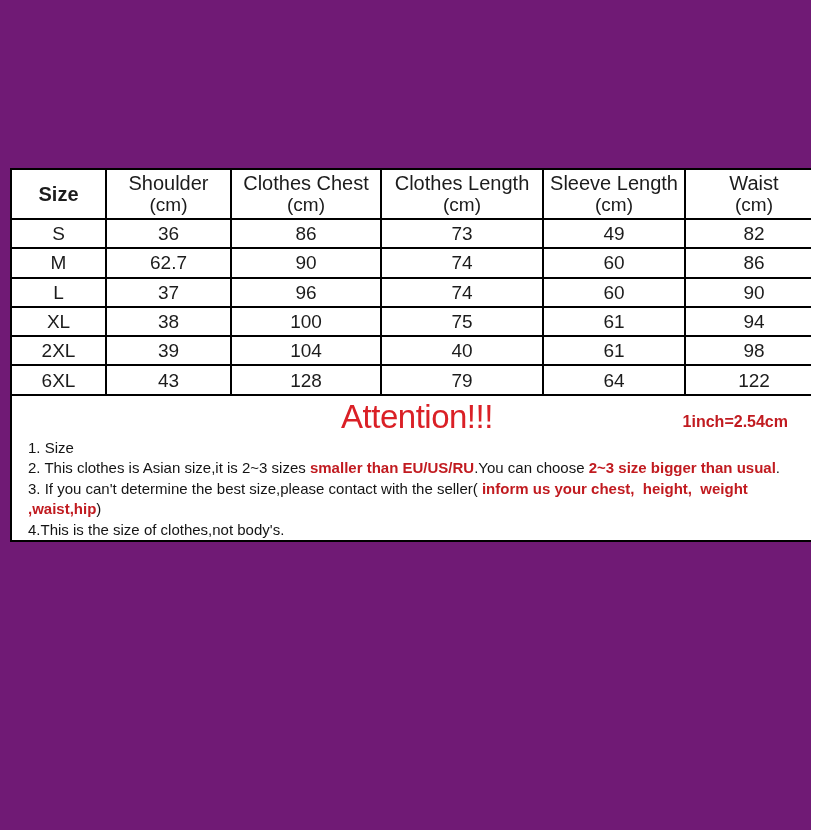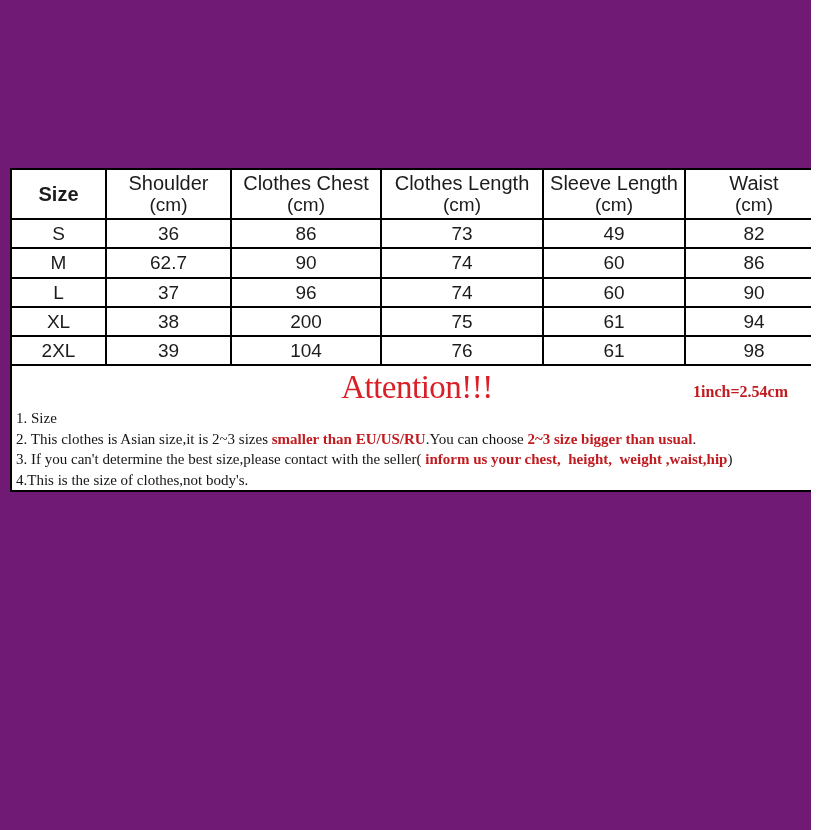--- a/index.html
+++ b/index.html
@@ -23,33 +23,32 @@
   thead th{
     height:48px;font-weight:normal;font-size:20px;line-height:22px;
   }
   thead th.size-col{font-weight:bold;}
   thead .h-sub{font-size:19px;}
   tbody td{height:27.3px;font-size:19px;line-height:27px;}
 
   tfoot td{
     height:114px;vertical-align:top;position:relative;
     text-align:center;
-    font-family:Liberation Serif, serif;
   }
   .attn-title{
     margin-top:1px;
     font-size:33px;line-height:40px;letter-spacing:-0.5px;
     font-weight:normal;
   }
   .inch-note{
     position:absolute;top:17px;right:34px;
     font-size:16px;font-weight:bold;
   }
   .notes{
-    text-align:left;padding-left:4px;margin-top:1px;
+    text-align:left;padding-left:16px;margin-top:1px;
     font-size:15px;line-height:20.5px;color:#141414;
     white-space:pre-wrap;
   }
   .note-red{font-weight:bold;}
 </style>
 </head>
 <body>
 
 <div class="canvas">
   <table class="size-chart">
@@ -109,32 +108,40 @@
           <td>L</td>
           <td>37</td>
           <td>96</td>
           <td>74</td>
           <td>60</td>
           <td>90</td>
         </tr>
         <tr>
           <td>XL</td>
           <td>38</td>
-          <td>200</td>
+          <td>100</td>
           <td>75</td>
           <td>61</td>
           <td>94</td>
         </tr>
         <tr>
           <td>2XL</td>
           <td>39</td>
           <td>104</td>
-          <td>76</td>
+          <td>40</td>
           <td>61</td>
           <td>98</td>
+        </tr>
+        <tr>
+          <td>6XL</td>
+          <td>43</td>
+          <td>128</td>
+          <td>79</td>
+          <td>64</td>
+          <td>122</td>
         </tr>
       </tbody>
     <tfoot>
       <tr>
         <td id="attn-cell" colspan="6">
           <div class="attn-title" style="color: rgb(218, 32, 38);">Attention!!!</div>
           <div class="inch-note" style="color: rgb(193, 27, 32);">1inch=2.54cm</div>
           <div class="notes" id="notes"><div class="note-line"><span>1. Size</span></div><div class="note-line"><span>2. This clothes is Asian size,it is 2~3 sizes </span><span class="note-red" style="color: rgb(193, 27, 32);">smaller than EU/US/RU</span><span>.You can choose </span><span class="note-red" style="color: rgb(193, 27, 32);">2~3 size bigger than usual</span><span>.</span></div><div class="note-line"><span>3. If you can't determine the best size,please contact with the seller( </span><span class="note-red" style="color: rgb(193, 27, 32);">inform us your chest,  height,  weight ,waist,hip</span><span>)</span></div><div class="note-line"><span>4.This is the size of clothes,not body's.</span></div></div>
         </td>
       </tr>

